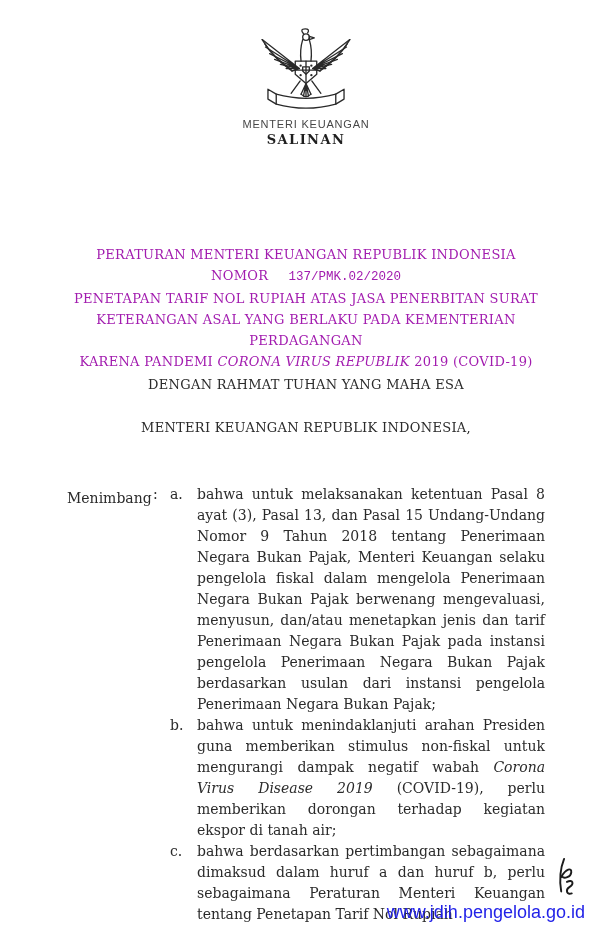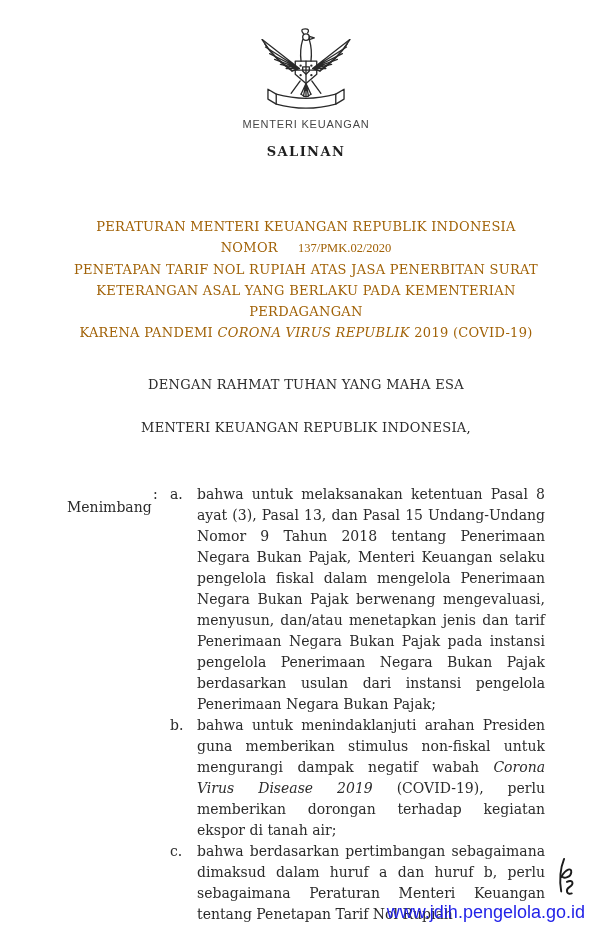--- a/index.html
+++ b/index.html
@@ -19,50 +19,50 @@
   .garuda { display:block; margin:0 auto 4px auto; width:104px; height:86px; }
   .garuda path, .garuda circle {
     fill:none; stroke:#2a2a2a; stroke-width:1.6; stroke-linecap:round; stroke-linejoin:round;
   }
   .garuda .dot { fill:#2a2a2a; stroke:none; }
   .ministry {
     font-family:"Liberation Sans", sans-serif;
     font-size:11px; line-height:13px; letter-spacing:0.8px; color:#474747;
   }
   .salinan {
-    margin-top:13px; font-weight:bold; font-size:13px;
+    margin-top:1px; font-weight:bold; font-size:13px;
     letter-spacing:1.4px; color:#1f1f1f;
   }
 
   
   .title-block {
-    position:absolute; top:216px; left:56px; width:500px;
+    position:absolute; top:244px; left:56px; width:500px;
     text-align:center; font-size:13px; line-height:21px;
-    letter-spacing:0.3px; color:#a16207;
+    letter-spacing:0.3px; color:#a21caf;
   }
   .nomor-value {
-    font-family:Liberation Serif, serif;
+    font-family:Liberation Mono, monospace;
     font-size:12.5px; letter-spacing:0; margin-left:20px;
   }
   .it { font-style:italic; }
 
   
   .motto, .issuer {
     position:absolute; left:0; width:100%; text-align:center;
     font-size:13px; letter-spacing:0.3px; color:#2b2b2b;
   }
   .motto  { top:377px; }
   .issuer { top:420px; }
 
   
   .considering {
     position:absolute; top:484px; left:67px; width:478px;
     font-size:14px; line-height:21px; color:#2b2b2b;
   }
-  .c-label { position:absolute; left:0; top:13px; }
+  .c-label { position:absolute; left:0; top:4px; }
   .c-colon { position:absolute; left:86px; top:0; }
   .c-items { margin-left:103px; }
   .c-item  { position:relative; }
   .c-marker{ position:absolute; left:0; top:0; }
   .c-text  {
     margin:0 0 0 27px; width:348px;
     text-align:justify; text-justify:inter-word;
   }
 
   

